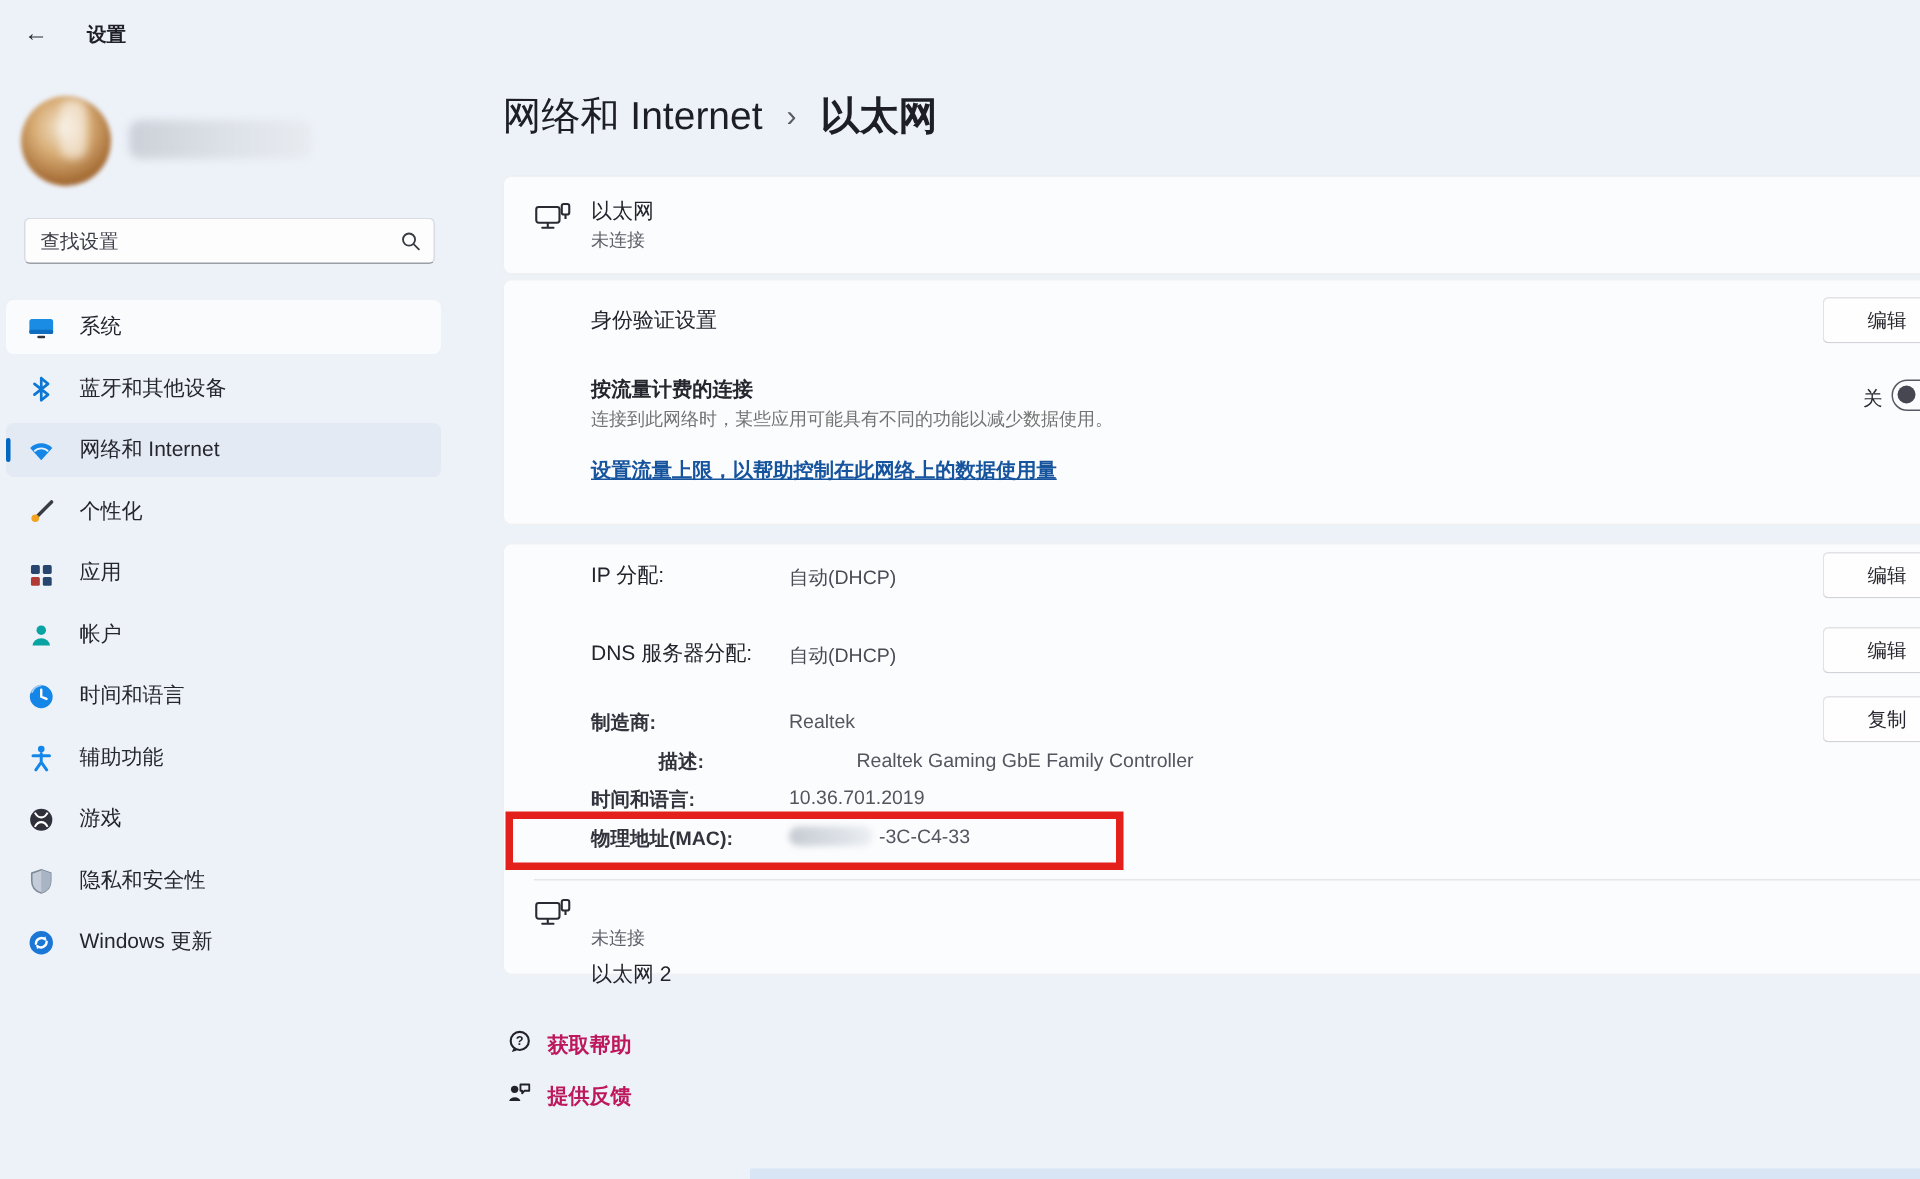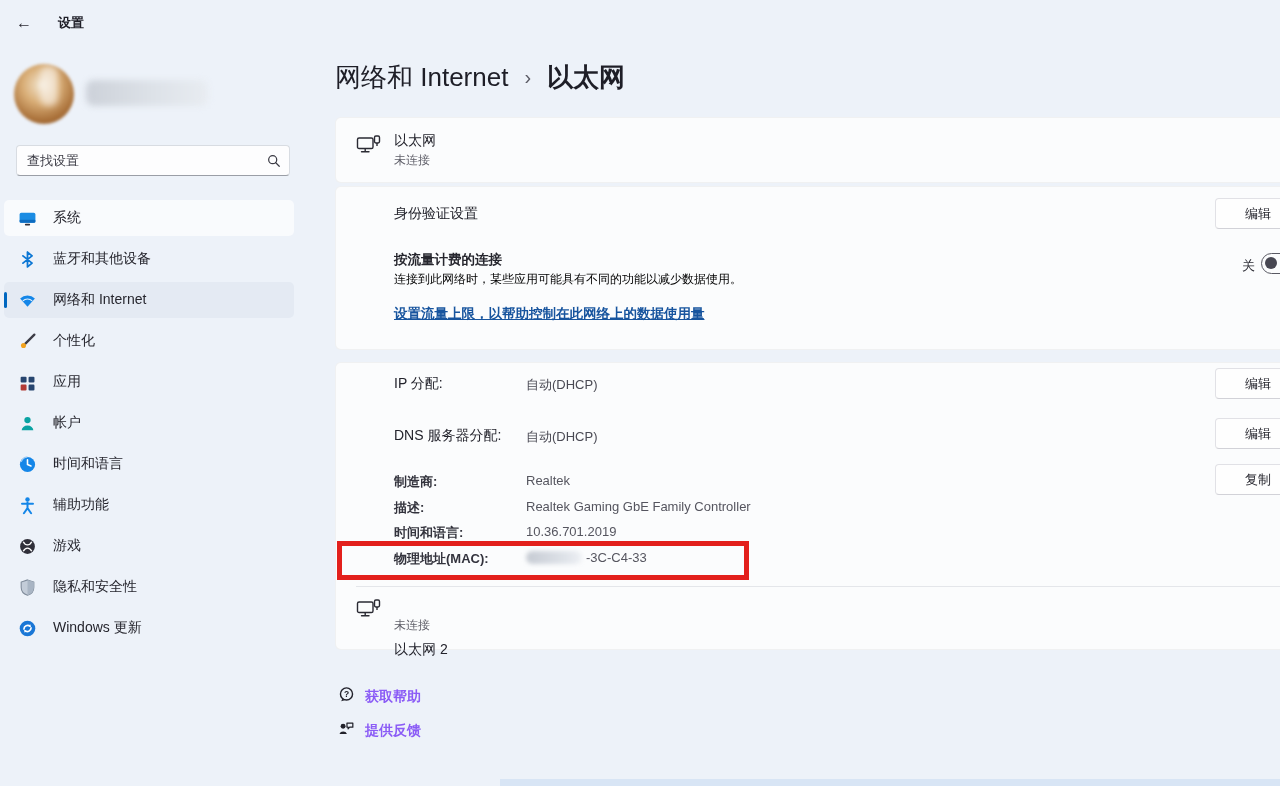--- a/index.html
+++ b/index.html
@@ -73,21 +73,21 @@
   .card-groupB   { top:362px; height:288px; }
 
   .adapter-icon { position:absolute; left:20px; top:16px; }
   .row-title { font-size:14px; color:#23232c; }
   .row-sub   { font-size:12px; color:#5f5f69; }
   .card-adapter1 .row-title { position:absolute; left:58px; top:14px; }
   .card-adapter1 .row-sub   { position:absolute; left:58px; top:34px; }
 
   .auth-title    { position:absolute; left:58px; top:18px; }
   .metered-title { position:absolute; left:58px; top:64px; font-weight:700; font-size:13.5px; }
-  .metered-desc  { position:absolute; left:58px; top:84px; font-size:12px; color:#000000; }
+  .metered-desc  { position:absolute; left:58px; top:84px; font-size:12px; color:#737373; }
   .data-limit-link {
     position:absolute; left:58px; top:118px; font-size:13.5px; font-weight:700;
     color:#17549e; text-decoration:underline; cursor:pointer;
   }
   .toggle-label { position:absolute; right:36px; top:70px; font-size:13px; color:#2a2a33; }
   .toggle {
     position:absolute; right:-16px; top:66px; width:46px; height:21px;
     border:1.5px solid #595963; border-radius:11px; background:#fbfcfd;
   }
   .toggle-knob { position:absolute; left:3px; top:2.5px; width:12px; height:12px; border-radius:50%; background:#474752; }
@@ -103,38 +103,38 @@
   .btn-dns  { top:55px; }
   .btn-copy { top:101px; }
 
   .kv-label { position:absolute; left:58px; font-size:14px; color:#23232c; }
   .kv-value { position:absolute; left:190px; font-size:13px; color:#4a4a54; }
   .ip-label  { top:12px; } .ip-value  { top:13px; }
   .dns-label { top:64px; } .dns-value { top:65px; }
 
   .prop-label { position:absolute; left:58px; font-size:13px; font-weight:700; color:#33333d; }
   .prop-value { position:absolute; left:190px; font-size:13px; color:#55555f; }
-  .p0 { top:110px; } .p1 { top:136px; } .p2 { top:161px; } .p3 { top:187px; }
+  .p0 { top:110px; } .p1 { top:136px;margin-left:45px; } .p2 { top:161px; } .p3 { top:187px; }
   .mac-blur {
     display:inline-block; width:56px; height:13px; margin-right:4px; vertical-align:-2px;
     border-radius:7px; background:linear-gradient(90deg,#c6cbd3,#dfe3e9 70%,#edf0f4);
     filter:blur(2px);
   }
   .divider { position:absolute; left:20px; right:0; top:223px; height:1px; background:#e4e6ea; }
   .adapter2-icon  { position:absolute; left:20px; top:235px; }
   .adapter2-title { position:absolute; left:58px; top:234px;margin-top:44px; }
   .adapter2-sub   { position:absolute; left:58px; top:254px; }
 
   .red-box {
     position:absolute; left:337px; top:541px; width:412px; height:39px;
     border:5px solid #e3201c; z-index:30; pointer-events:none;
   }
 
   .footer-link { position:absolute; left:338px; display:flex; align-items:center; gap:10px; cursor:pointer; }
-  .footer-link .lbl { font-size:14px; font-weight:700; color:#8b5cf6; }
+  .footer-link .lbl { font-size:14px; font-weight:700; color:#be185d; }
   .fl-help { top:686px; }
   .fl-feedback { top:720px; }
 
   .taskbar-strip { position:absolute; left:500px; right:0; bottom:0; height:7px; background:#d8e5f5; }
 </style>
 </head>
 <body>
 
 <div class="titlebar">
   <button class="back-btn">←</button>

